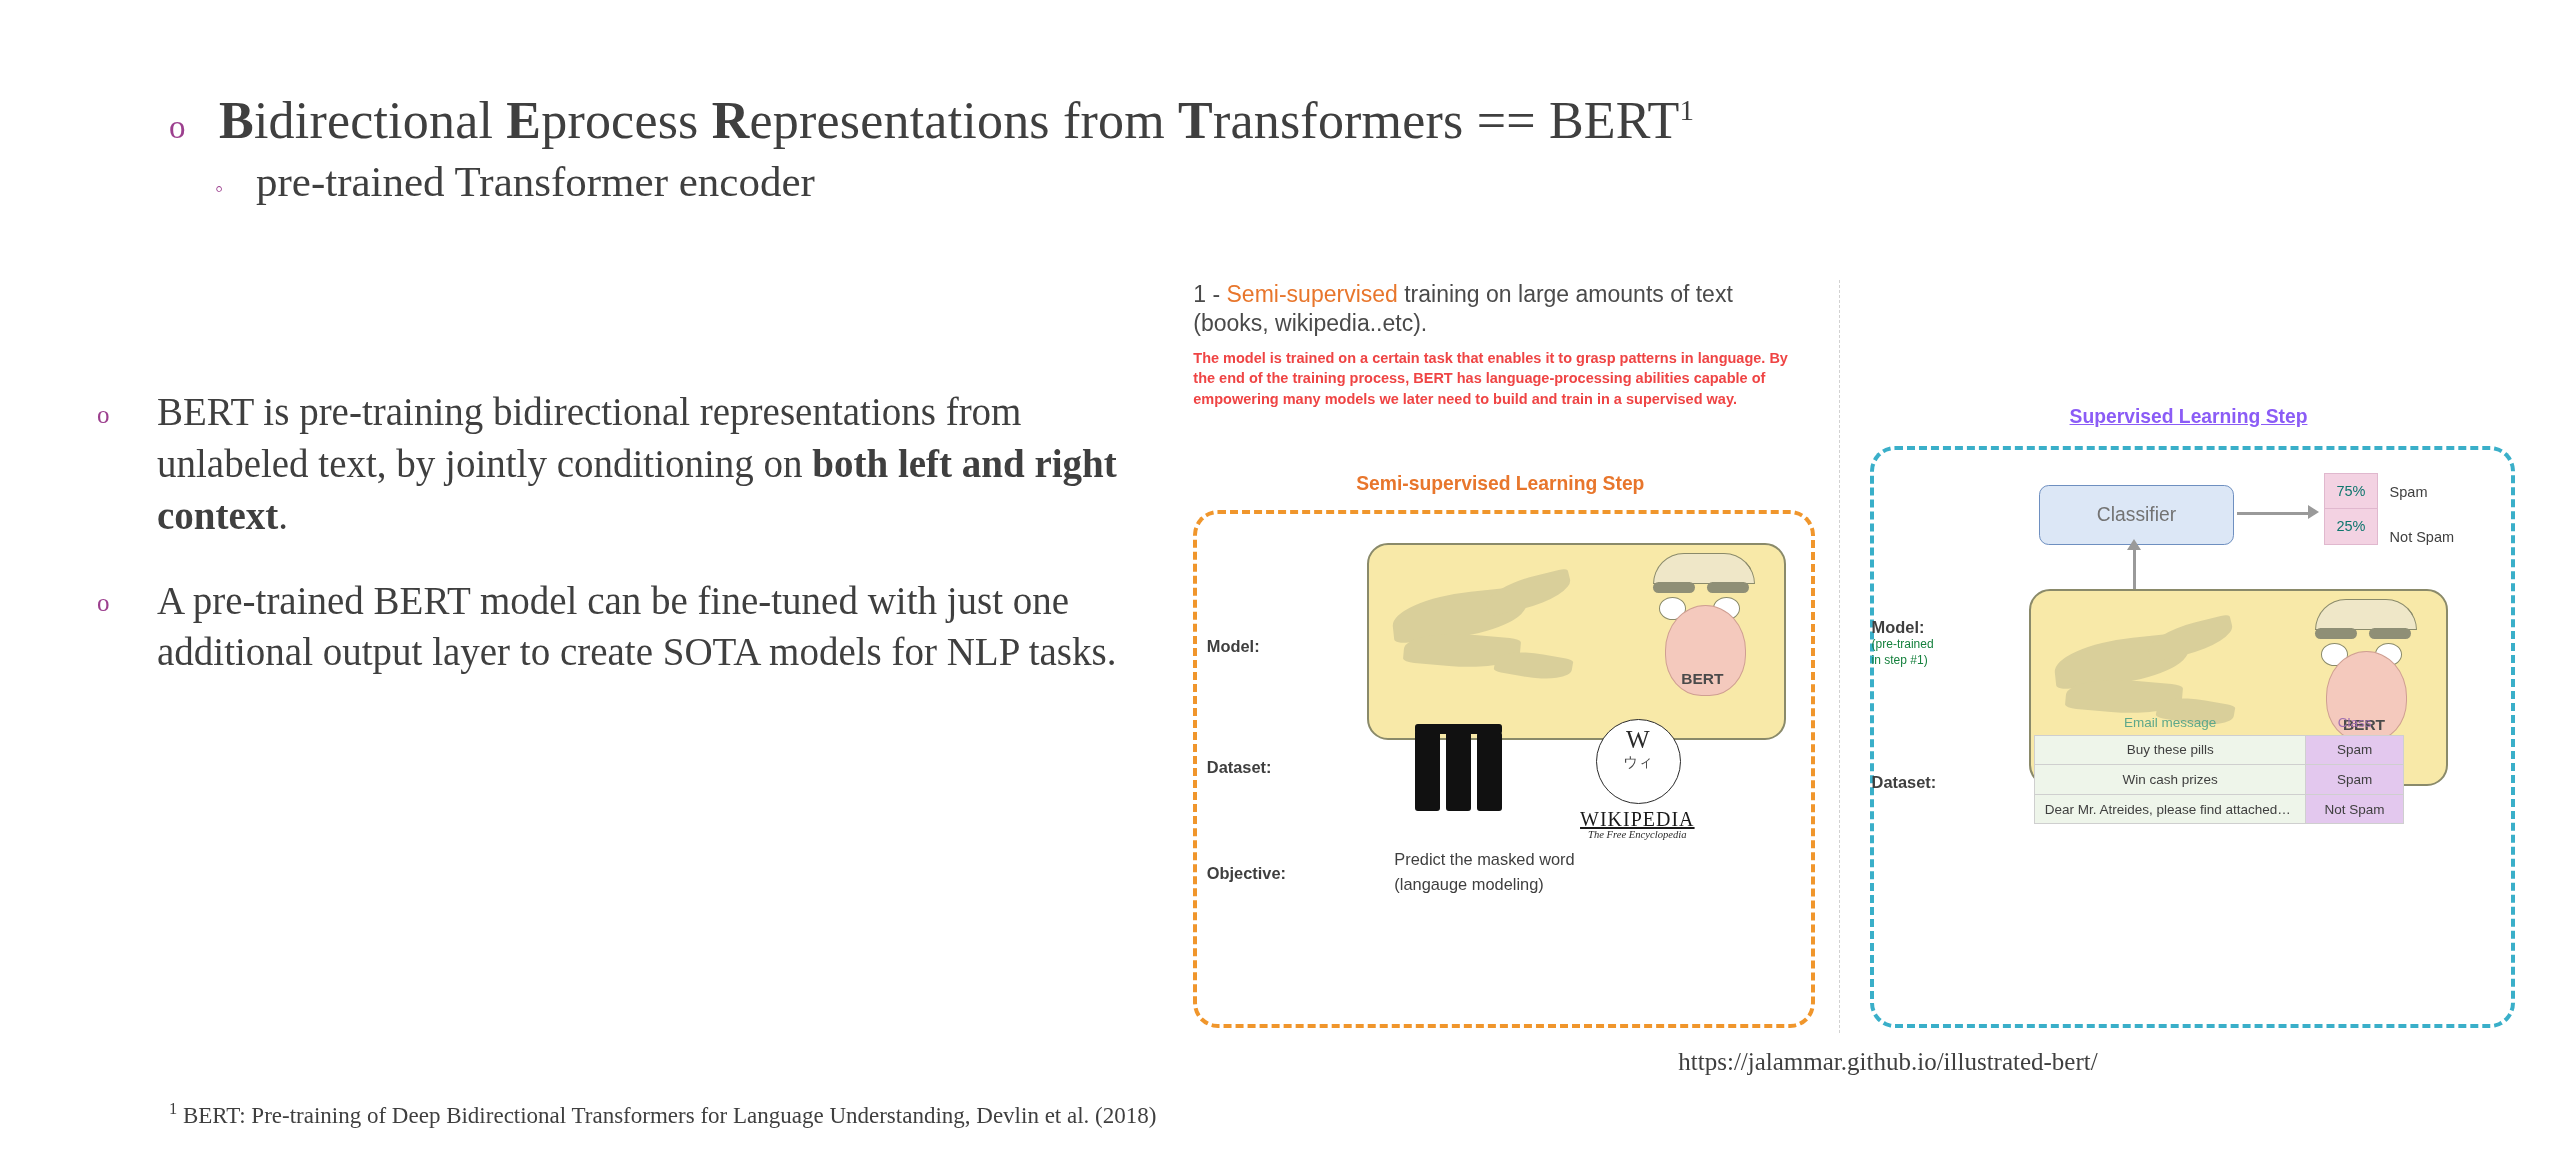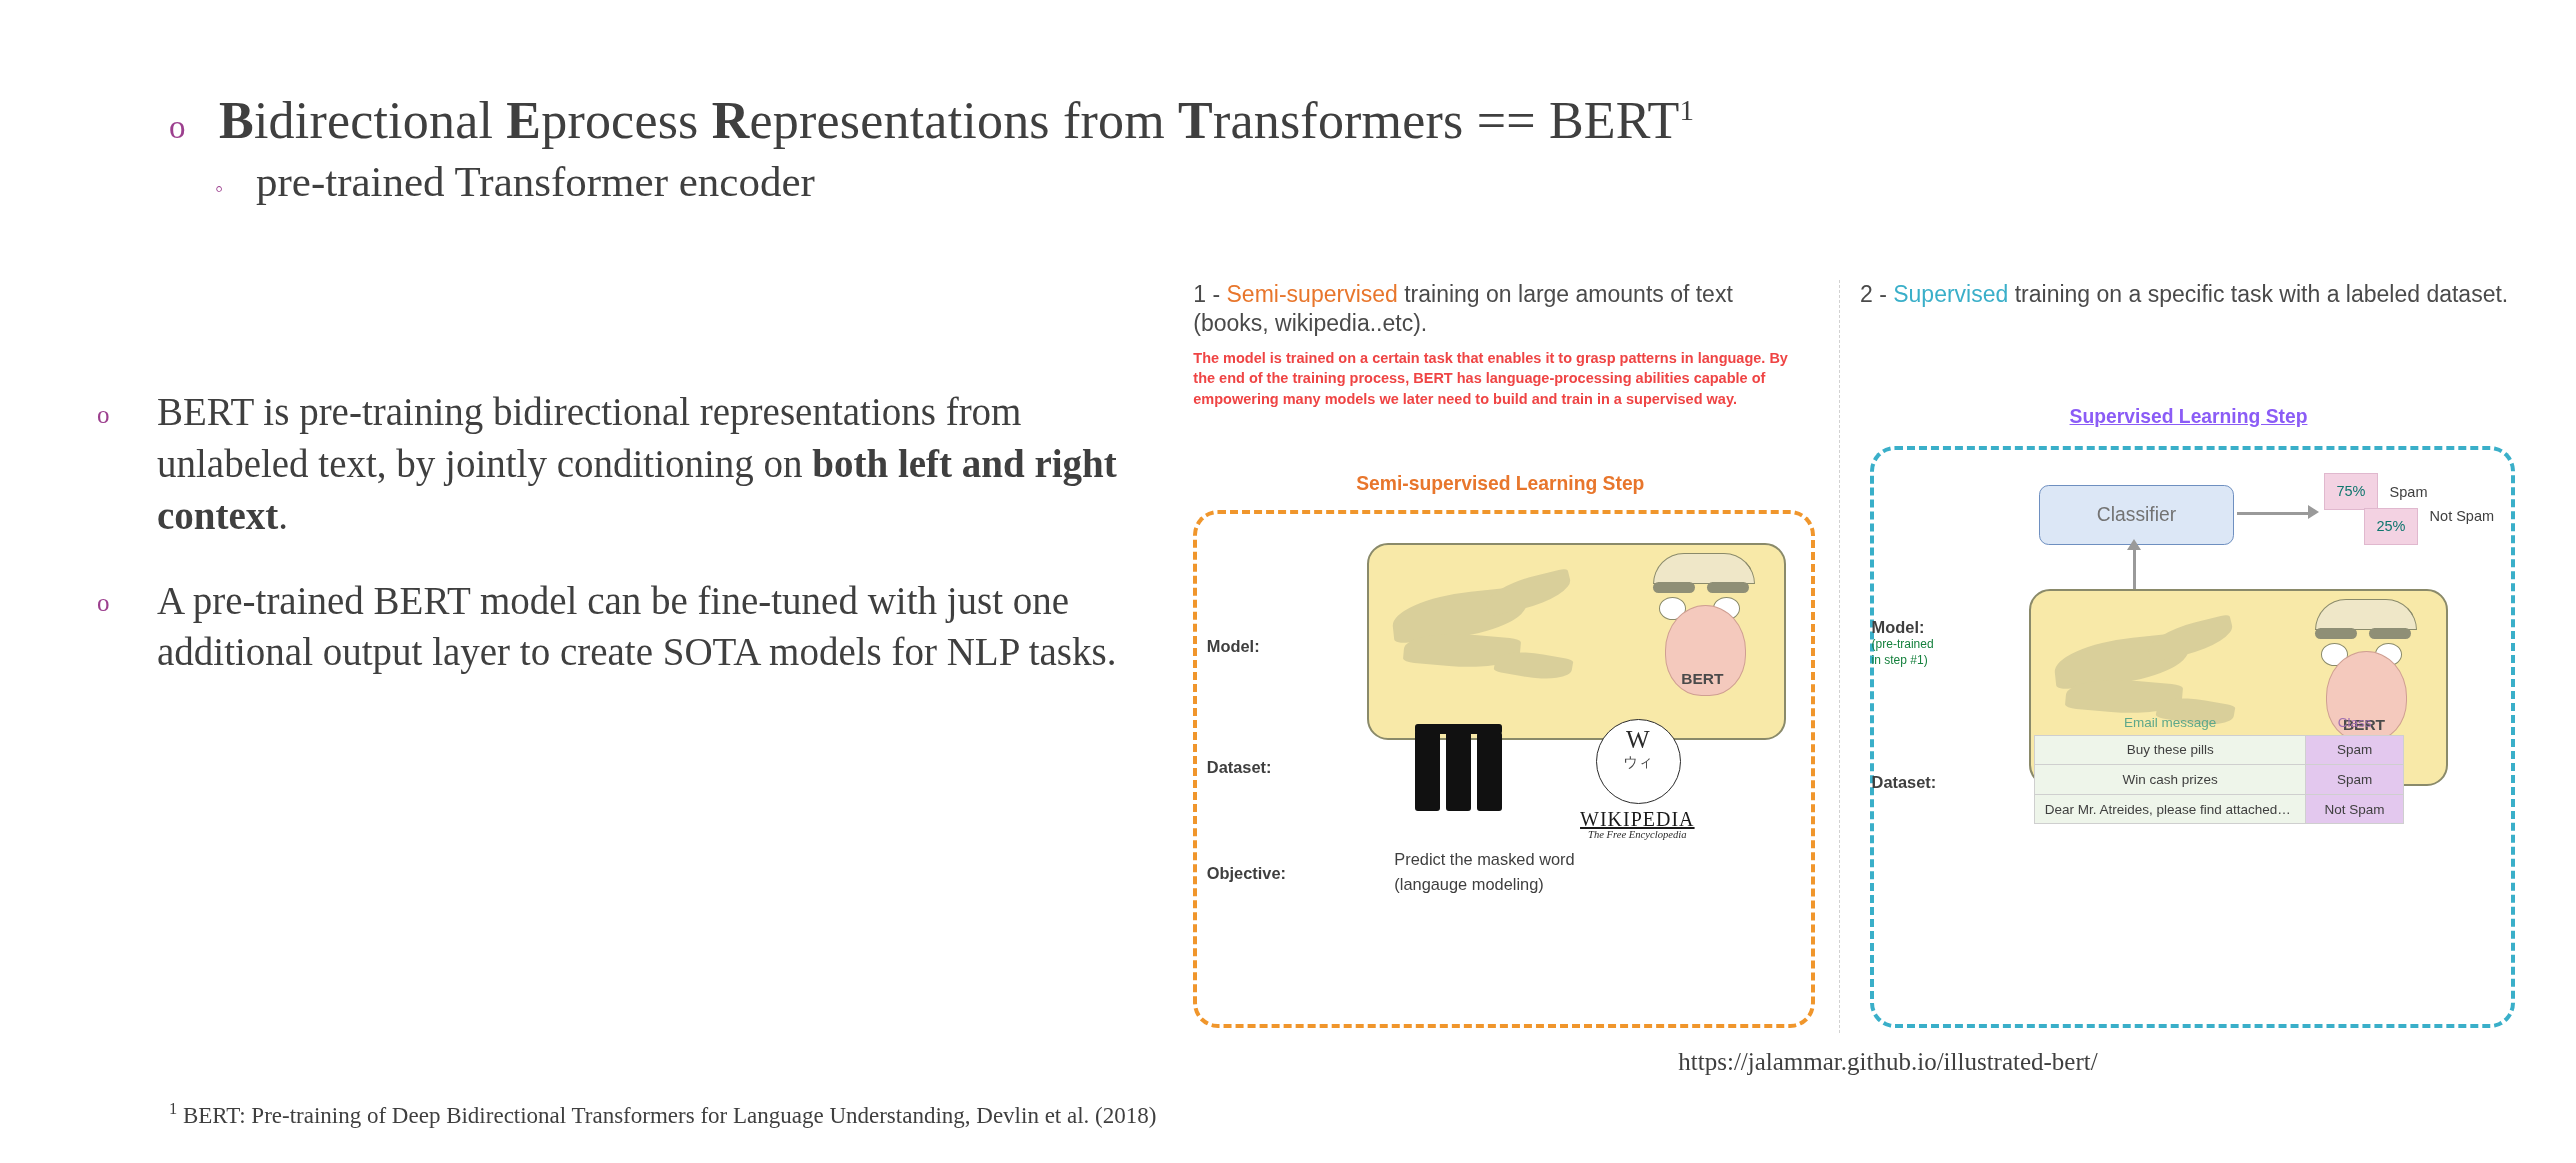--- a/index.html
+++ b/index.html
@@ -455,40 +455,37 @@
 
     <div class="row-label" style="left:13.5px; top:584px;">
       <span>Objective:</span>
     </div>
     <div class="objective-text" style="left:201px; top:568px;">Predict the masked word</div>
     <div class="objective-text" style="left:201px; top:593px;">(langauge modeling)</div>
   </div>
 
   <div class="panel" id="panel-2">
 
-    <div class="panel-head" style="width:657px;">
-      <span>2 - </span><span class="accent-blue">Supervised</span><span> training on a specific task with a labeled dataset.</span>
-    </div>
 
     <div class="step-title blue" style="position:absolute; left:0; top:126px; width:657px;">Supervised Learning Step</div>
 
     <div class="dashed-box" id="box-2"></div>
 
     <div class="classifier-box" style="left:179px; top:205px; width:193px; height:58px;">
       <span>Classifier</span>
     </div>
 
     <div class="arrow-line" style="left:377px; top:232px; width:73px; height:2.9px;"></div>
     <div style="position:absolute; left:448px; top:225px; width:0; height:0; border-left:11.6px solid #9a9a9a; border-top:7.7px solid transparent; border-bottom:7.7px solid transparent;"></div>
 
     <div style="position:absolute; left:464px; top:193px; display:flex; align-items:center;">
       <div class="prob-cell" style="line-height:35px;">75%</div>
       <div class="prob-name">Spam</div>
     </div>
-    <div style="position:absolute; left:464px; top:228px; display:flex; align-items:flex-start;margin-left:40px;">
+    <div style="position:absolute; left:464px; top:228px; display:flex; align-items:flex-end;">
       <div class="prob-cell" style="line-height:35px;">25%</div>
       <div class="prob-name">Not Spam</div>
     </div>
 
     <div class="arrow-line" style="left:273px; top:269px; width:2.9px; height:46px;"></div>
     <div style="position:absolute; left:267px; top:259px; width:0; height:0; border-bottom:11.6px solid #9a9a9a; border-left:7.7px solid transparent; border-right:7.7px solid transparent;"></div>
 
     <div class="row-label" style="left:11.6px; top:338px;">
       <span>Model:</span>
       <span class="sub">(pre-trained</span>

